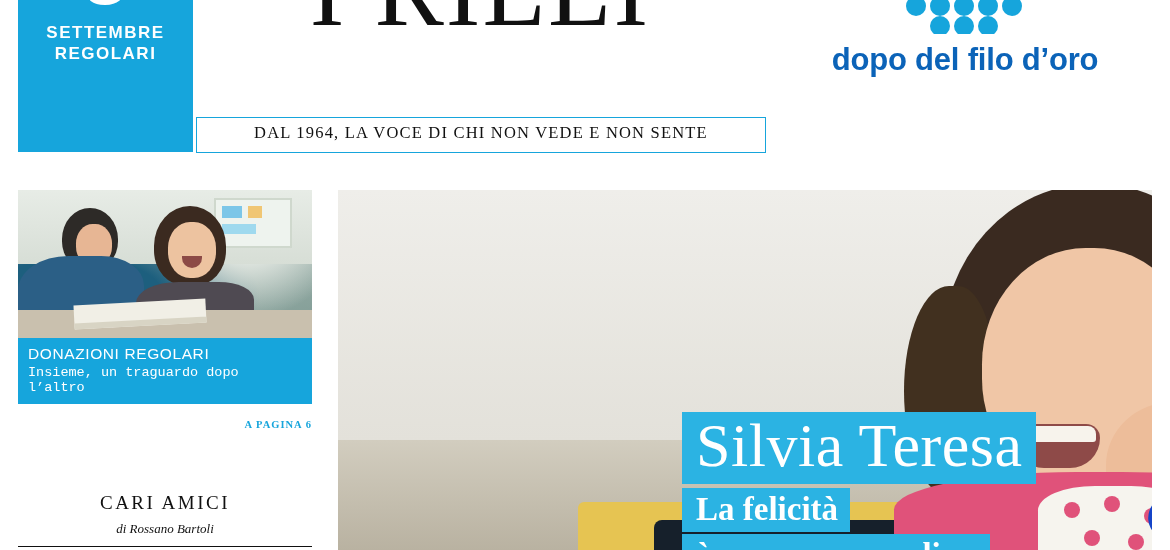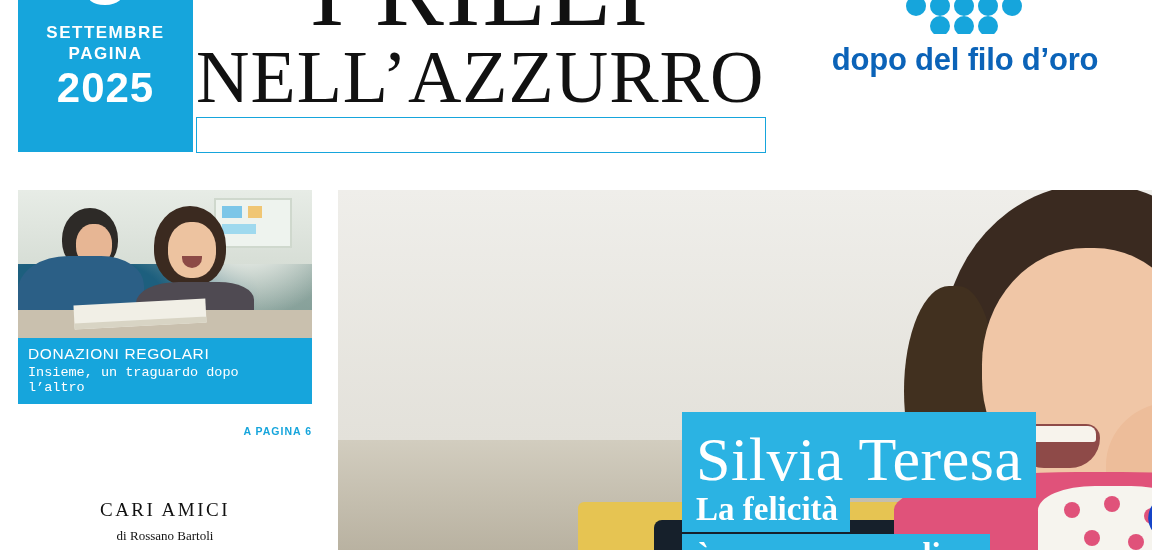--- a/index.html
+++ b/index.html
@@ -234,42 +234,43 @@
     letter-spacing: 0.6px;
   }
   .caption-bar .sub {
     font-family: Liberation Mono, monospace;
     font-size: 13.5px;
     margin-top: 2px;
   }
   .page-ref {
     width: 294px;
     text-align: right;
-    font-family: Liberation Sans, sans-serif;
+    font-family: Liberation Serif, serif;
     font-weight: bold;
     font-size: 10.5px;
     letter-spacing: 1px;
     color: #16a5dc;
-    padding-top: 21px;
+    padding-top: 15px;
     box-sizing: border-box;
   }
 
   .editorial {
     width: 294px;
     margin-top: 62px;
     text-align: center;
   }
   .editorial .ed-title {
     font-family: "Liberation Serif", serif;
     font-size: 19px;
     letter-spacing: 2.5px;
     color: #111;
   }
   .editorial .ed-author {
     font-family: "Liberation Serif", serif;
+    font-style: italic;
     font-size: 13px;
     color: #111;
     margin-top: 7px;
   }
   .editorial .ed-rule {
     width: 294px;
     height: 1px;
     background: #111;
     margin: 9px 0 10px 0;
   }
@@ -371,21 +372,21 @@
   
   .hero-name {
     position: absolute;
     left: 344px;
     top: 222px;
     background: #2bb3e3;
     color: #ffffff;
     font-family: "Liberation Serif", serif;
     font-size: 62px;
     line-height: 66px;
-    padding: 14px 14px 6px 14px;
+    padding: 0 14px 6px 14px;
     letter-spacing: 0.5px;
   }
   .hero-sub {
     position: absolute;
     left: 344px;
     top: 298px;
   }
   .hero-sub span {
     display: table;
     background: #2bb3e3;
@@ -401,34 +402,33 @@
 </style>
 </head>
 <body>
 
 <div class="masthead">
 
   <div class="date-box">
     <div class="big-num">8</div>
     <div class="months">
       <div>SETTEMBRE</div>
-      <div>PAGINA</div>
+      <div>REGOLARI</div>
     </div>
-    <div class="year">2025</div>
   </div>
 
   <div class="title-block">
     <div class="line1">I RILLI</div>
-    <div class="line2">NELL’AZZURRO</div>
   </div>
 
   <div class="rule-top"></div>
   <div class="rule-bot"></div>
   <div class="vdiv-left"></div>
   <div class="vdiv-right"></div>
+  <div class="tagline">DAL 1964, LA VOCE DI CHI NON VEDE E NON SENTE</div>
 
   <div class="logo-block">
     <div class="logo-dots">
       <svg width="142" height="80" viewBox="0 0 142 80" aria-hidden="true">
         <g fill="#16a5dc">
           <circle cx="22" cy="10" r="10"></circle>
             <circle cx="46" cy="10" r="10"></circle>
           <circle cx="70" cy="10" r="10"></circle>
             <circle cx="94" cy="10" r="10"></circle>
           <circle cx="118" cy="10" r="10"></circle>

